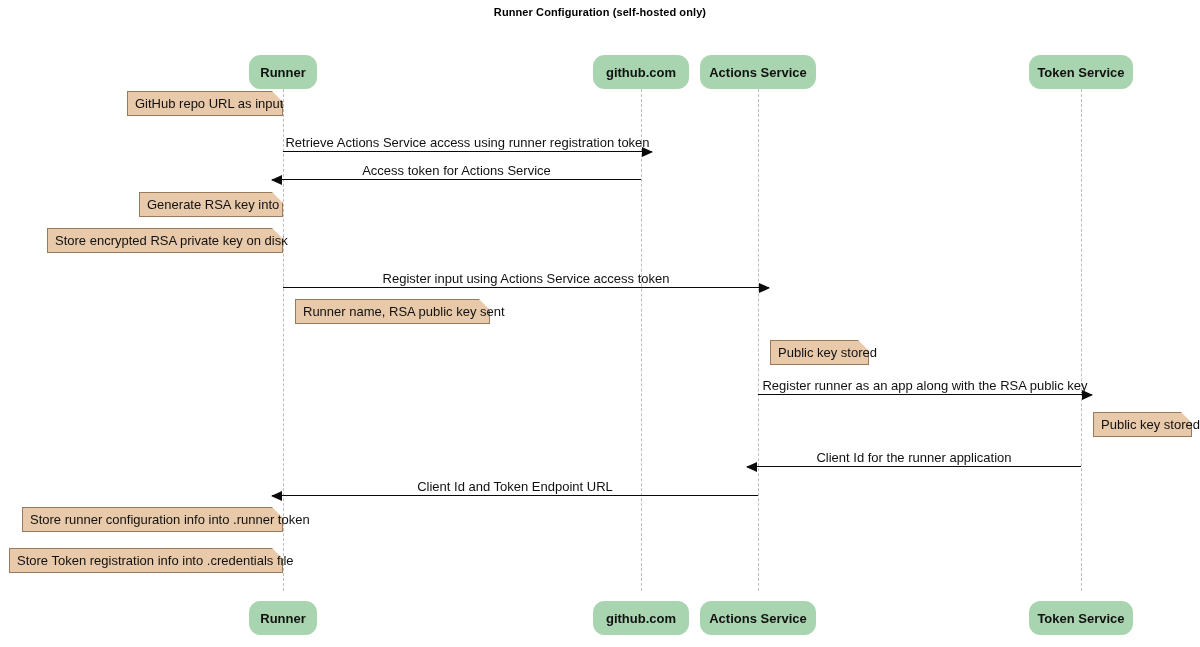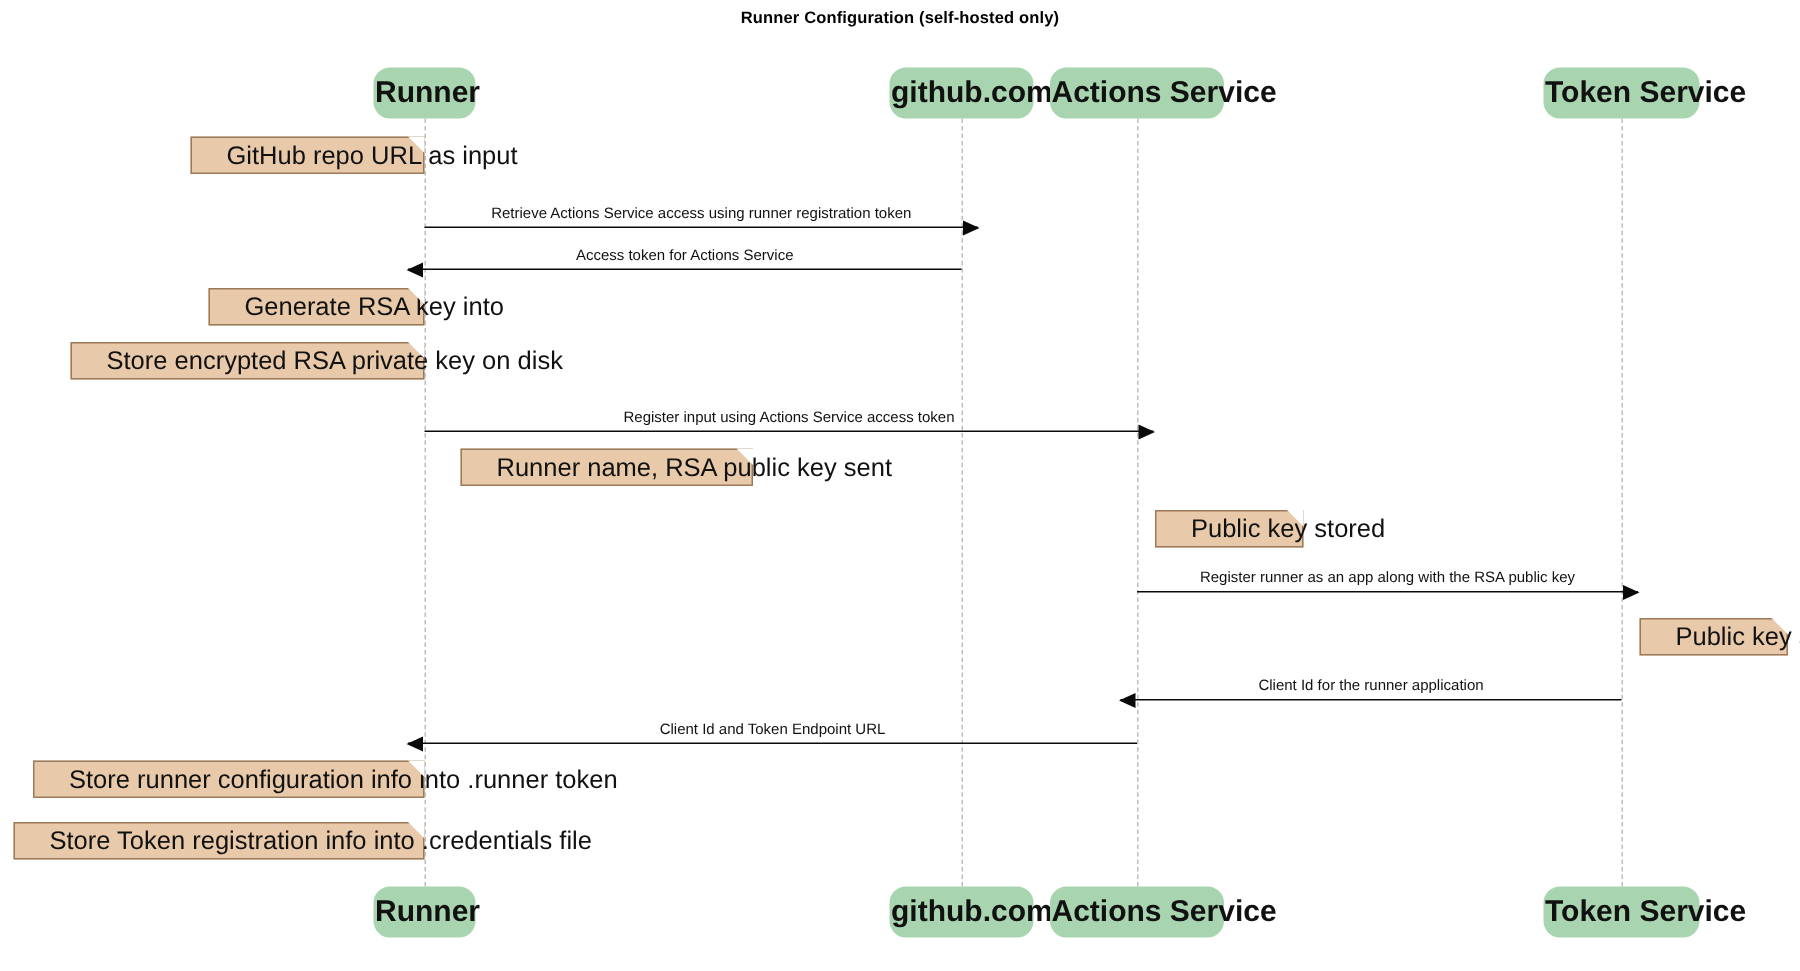--- a/index.html
+++ b/index.html
@@ -40,38 +40,39 @@
   
   .participant {
     position: absolute;
     box-sizing: border-box;
     background: #a8d5af;
     border: 1px solid #a8d5af;
     border-radius: 11px;
     height: 34px;
     line-height: 33px;
     text-align: center;
-    font-size: 20px;
+    font-size: 13px;
     font-weight: bold;
     color: #111111;
     white-space: nowrap;
+    margin-top: 10px;
   }
 
   
   .note {
     position: absolute;
     box-sizing: border-box;
     background: #e8c9a9;
     border: 1px solid #9a7a5a;
     height: 25px;
     line-height: 23px;
-    font-size: 17px;
+    font-size: 13px;
     color: #111111;
     white-space: nowrap;
-    padding-left: 23px;
+    padding-left: 7px;
     padding-right: 16px;
   }
   .note .fold {
     position: absolute;
     top: -1px;
     right: -1px;
     width: 0;
     height: 0;
     border-left: 11px solid transparent;
     border-top: 11px solid #ffffff;
@@ -118,21 +119,21 @@
     left: -1px;
     border-top: 5px solid transparent;
     border-bottom: 5px solid transparent;
     border-right: 11px solid #0a0a0a;
   }
   .msg-label {
     position: absolute;
     bottom: 3px;
     width: 100%;
     text-align: center;
-    font-size: 10px;
+    font-size: 13px;
     color: #111111;
     white-space: nowrap;
     line-height: 13px;
   }
 </style>
 </head>
 <body>
 
 <div id="canvas">
 
@@ -179,20 +180,20 @@
       </div>
       <div class="msg" style="left: 272px; width: 486px; top: 495px; text-decoration: underline;">
         <div class="arrowhead left"></div>
         <div class="msg-label">Client Id and Token Endpoint URL</div>
       </div>
     </div>
   <div id="notes">
       <div class="note" style="left: 127px; top: 91px; width: 156px;"><span>GitHub repo URL as input</span><div class="fold"></div><div class="fold-edge"></div></div>
       <div class="note" style="left: 139px; top: 192px; width: 144px;"><span>Generate RSA key into</span><div class="fold"></div><div class="fold-edge"></div></div>
       <div class="note" style="left: 47px; top: 228px; width: 236px;"><span>Store encrypted RSA private key on disk</span><div class="fold"></div><div class="fold-edge"></div></div>
-      <div class="note" style="left: 307px; top: 299px; width: 195px;"><span>Runner name, RSA public key sent</span><div class="fold"></div><div class="fold-edge"></div></div>
+      <div class="note" style="left: 295px; top: 299px; width: 195px;"><span>Runner name, RSA public key sent</span><div class="fold"></div><div class="fold-edge"></div></div>
       <div class="note" style="left: 770px; top: 340px; width: 99px;"><span>Public key stored</span><div class="fold"></div><div class="fold-edge"></div></div>
       <div class="note" style="left: 1093px; top: 412px; width: 99px;"><span>Public key stored</span><div class="fold"></div><div class="fold-edge"></div></div>
       <div class="note" style="left: 22px; top: 507px; width: 261px;"><span>Store runner configuration info into .runner token</span><div class="fold"></div><div class="fold-edge"></div></div>
       <div class="note" style="left: 9px; top: 548px; width: 274px;"><span>Store Token registration info into .credentials file</span><div class="fold"></div><div class="fold-edge"></div></div>
     </div>
 
 </div>
 
 </body></html>

